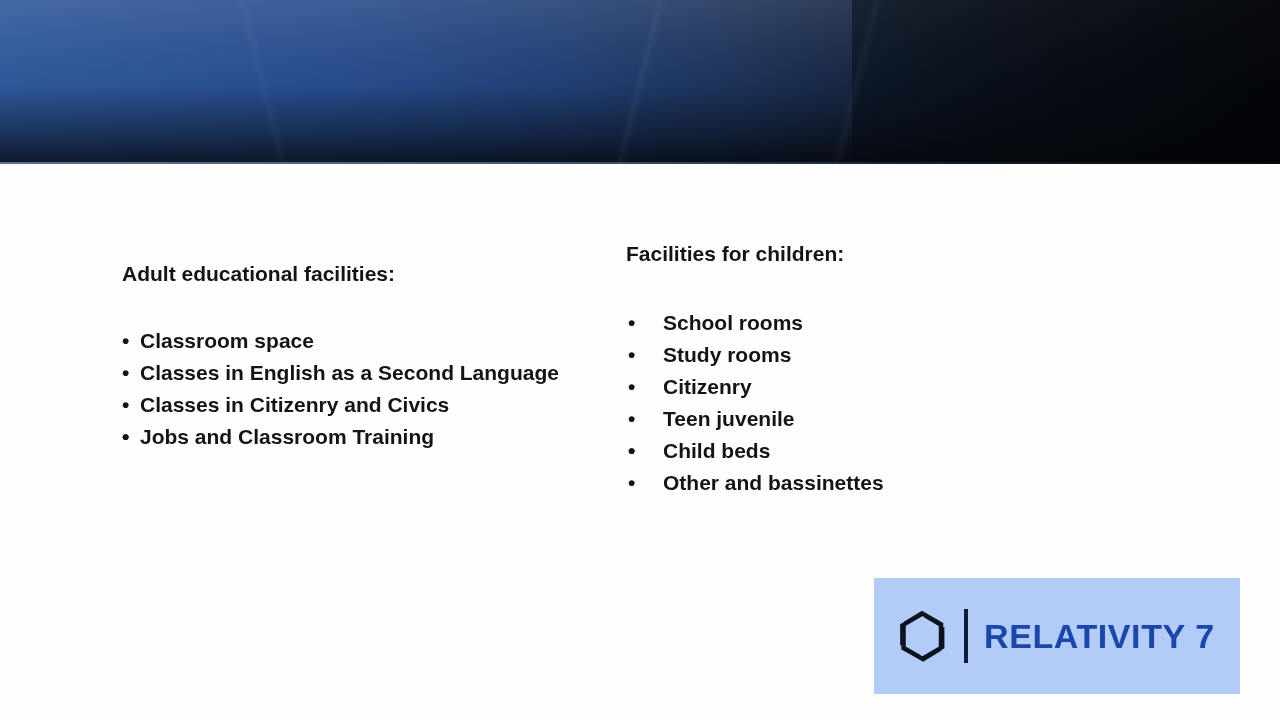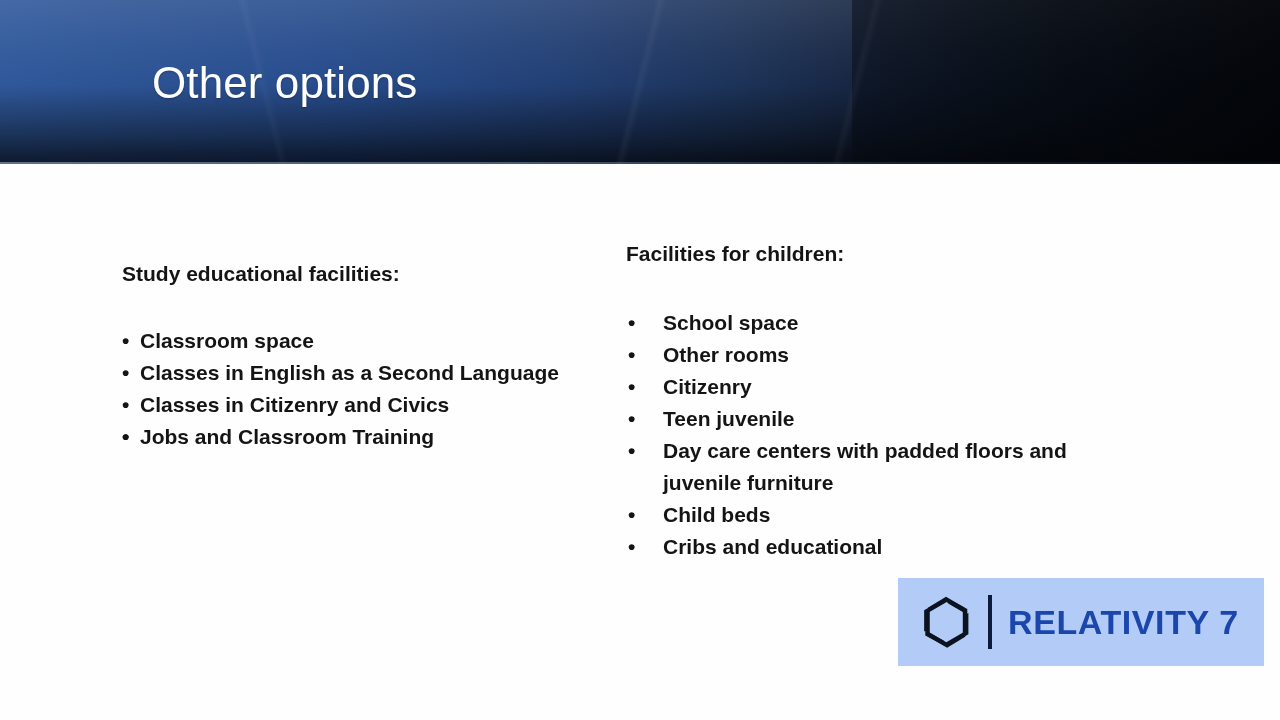--- a/index.html
+++ b/index.html
@@ -151,25 +151,24 @@
     line-height: 32px;
   }
   .bullet-text { display: inline; }
 
   
   .logo-box {
     position: absolute;
     left: 874px;
     top: 578px;
     width: 366px;
-    height: 88px;
+    height: 116px;
     background: #b3cbf7;
     display: flex;
     align-items: center;
-    margin-left: 24px;
   }
   .logo-mark {
     margin-left: 20px;
     width: 56px;
     height: 56px;
     flex: 0 0 auto;
   }
   .logo-divider {
     width: 4px;
     height: 54px;
@@ -191,24 +190,23 @@
 <body>
 
 <div id="slide">
 
   <div class="header-band">
     <div class="header-base"></div>
     <div class="header-wedge"></div>
     <div class="header-sheen"></div>
     <div class="header-bottomline"></div>
   </div>
-  <div class="slide-title">Other options</div>
 
   <div class="col col-left">
-    <div class="col-heading">Study educational facilities:</div>
+    <div class="col-heading">Adult educational facilities:</div>
     <ul class="bullet-list">
       <li class="bullet-item">
         <span class="bullet-dot">•</span>
         <span class="bullet-text">Classroom space</span>
       </li>
       <li class="bullet-item">
         <span class="bullet-dot">•</span>
         <span class="bullet-text">Classes in English as a Second Language</span>
       </li>
       <li class="bullet-item">
@@ -223,45 +221,44 @@
         <span class="bullet-text">Jobs and Classroom Training</span>
       </li>
     </ul>
   </div>
 
   <div class="col col-right">
     <div class="col-heading">Facilities for children:</div>
     <ul class="bullet-list">
       <li class="bullet-item">
         <span class="bullet-dot">•</span>
-        <span class="bullet-text">School space</span>
-      </li>
-      <li class="bullet-item">
-        <span class="bullet-dot">•</span>
-        <span class="bullet-text">Other rooms</span>
+        <span class="bullet-text">School rooms</span>
+      </li>
+      <li class="bullet-item">
+        <span class="bullet-dot">•</span>
+        <span class="bullet-text">Study rooms</span>
       </li>
       <li class="bullet-item">
         <span class="bullet-dot">•</span>
         <span class="bullet-text">Citizenry</span>
       </li>
       <li class="bullet-item">
         <span class="bullet-dot">•</span>
         <span class="bullet-text">Teen juvenile</span>
       </li>
       <li class="bullet-item">
         <span class="bullet-dot">•</span>
-        <span class="bullet-text">Day care centers with padded floors and juvenile furniture</span>
       </li>
       <li class="bullet-item">
         <span class="bullet-dot">•</span>
         <span class="bullet-text">Child beds</span>
       </li>
       <li class="bullet-item">
         <span class="bullet-dot">•</span>
-        <span class="bullet-text">Cribs and educational</span>
+        <span class="bullet-text">Other and bassinettes</span>
       </li>
     </ul>
   </div>
 
   <div class="logo-box">
     <span class="logo-mark">
       <svg viewBox="0 0 100 100" width="56" height="56" aria-hidden="true">
         <g fill="#0b1220">
           <path d="M50 5 L83 24 L83 33 L50 14 L24 29 L17 25 Z"></path>
           <path d="M88 27 L88 65 L80 70 L80 32 L54 17 L54 9 Z"></path>

